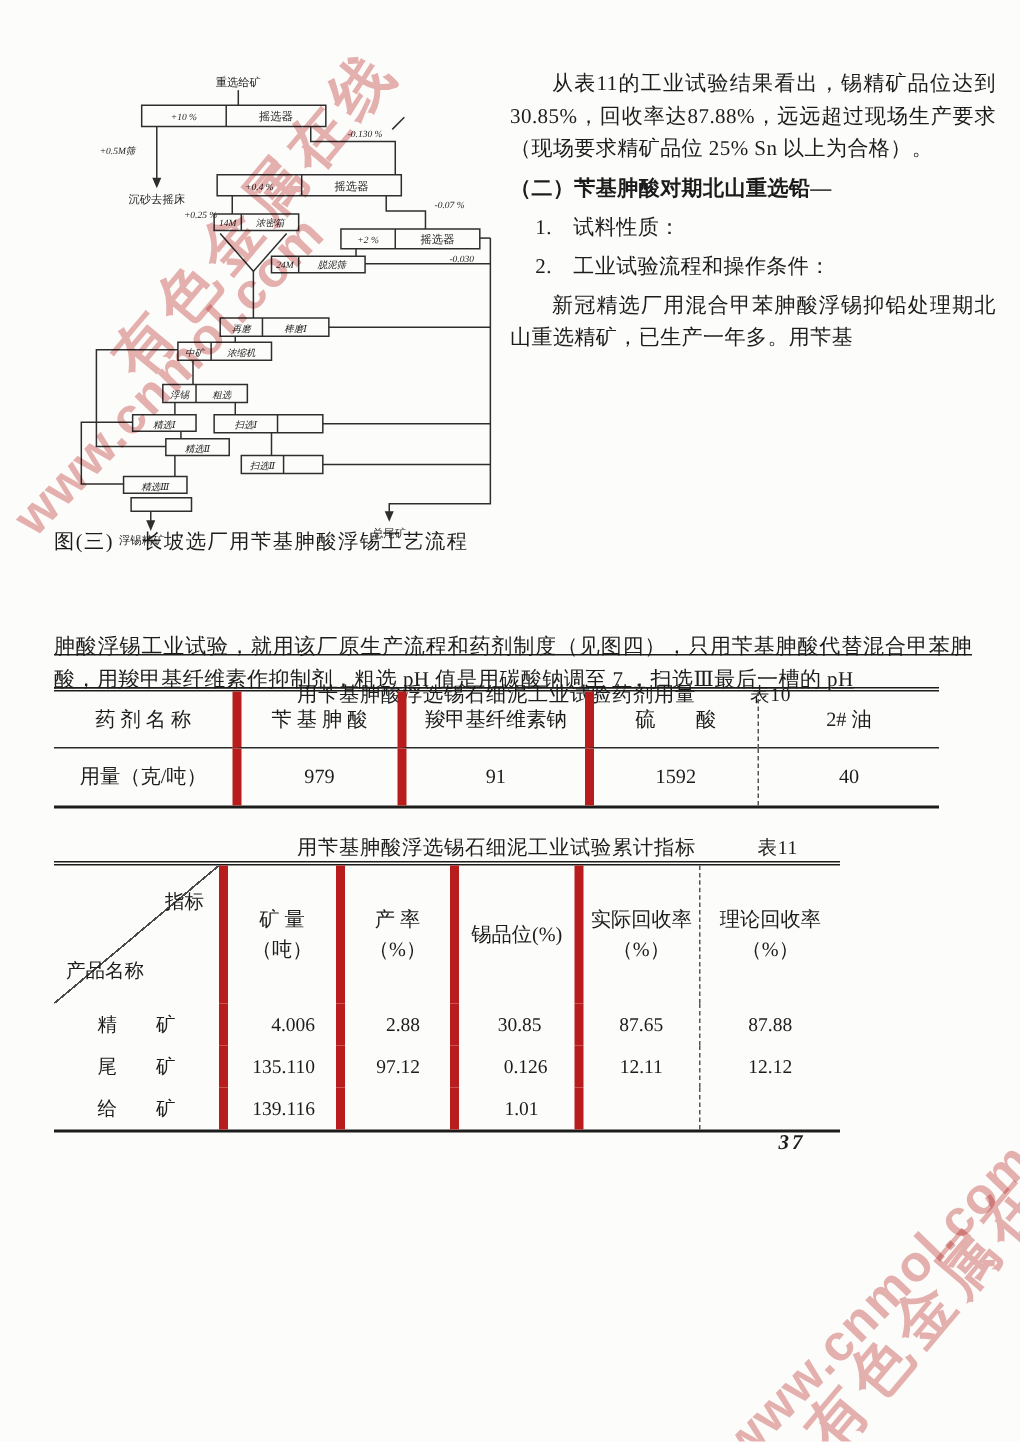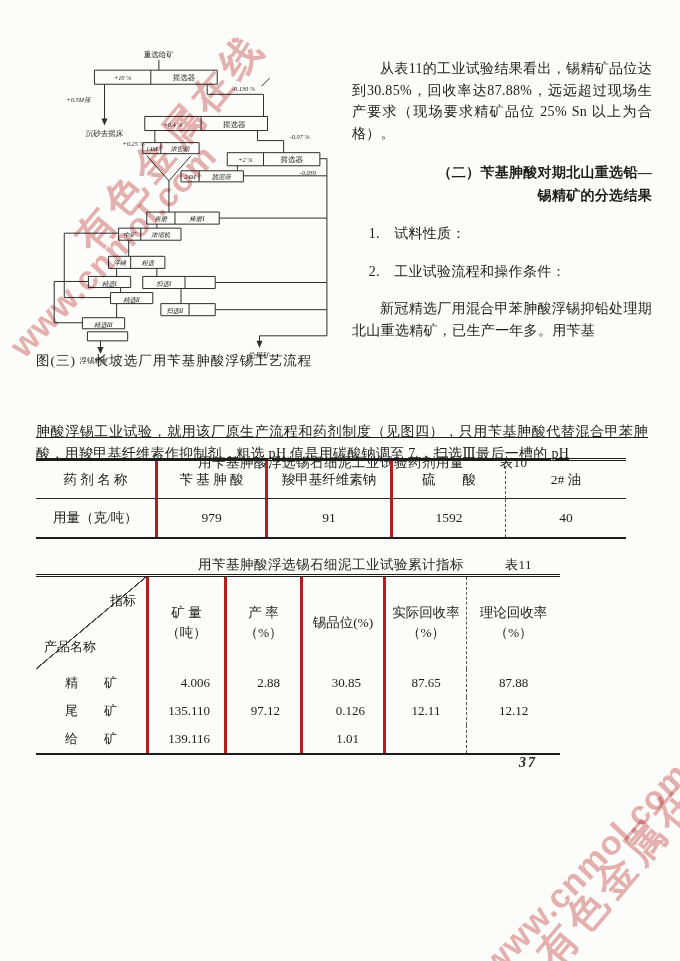--- a/index.html
+++ b/index.html
@@ -25,41 +25,41 @@
   .flow-box{stroke:#2e2e2e;stroke-width:1;fill:none;}
   .flow-arrow{fill:#2e2e2e;stroke:none;}
   svg text{font-family:"Liberation Serif","DejaVu Serif",serif;fill:#1c1c1c;}
   .ft{font-size:7.5px;}
   .fs{font-size:6.3px;font-style:italic;}
   .fig-caption{position:absolute;left:36px;top:352px;width:300px;font-size:13.5px;
       letter-spacing:1px;z-index:1;}
   
   .right-col{position:absolute;left:336px;top:42px;width:332px;z-index:1;
       font-size:14px;line-height:21.7px;text-align:justify;letter-spacing:0.3px;}
-  .right-col p{margin:16px;}
+  .right-col p{margin:4px;}
   .indent{text-indent:2em;}
   .indent1{text-indent:1.2em;}
-  .sec-head{font-weight:bold;text-align:right;margin:8px 0 6px 0;line-height:23px;}
+  .sec-head{font-weight:bold;text-align:left;margin:8px 0 6px 0;line-height:23px;}
   .sec-head .l2{display:block;}
   .full-para{position:absolute;left:36px;top:421px;width:612px;z-index:1;
       font-size:14px;line-height:22px;text-align:justify;letter-spacing:0.3px;text-decoration:underline;}
   
   .tbl-title{position:absolute;z-index:1;font-size:13.5px;letter-spacing:0.5px;}
   .t10-title{left:36px;top:454px;width:590px;text-align:center;}
   .t11-title{left:36px;top:556px;width:590px;text-align:center;}
   .tbl-tag{position:absolute;top:0;font-size:13px;}
   .t10-title .tbl-tag{left:464px;}
   .t11-title .tbl-tag{left:469px;}
   .grid-tbl{position:absolute;z-index:1;display:grid;
       border-top:3px double #1c1c1c;border-bottom:2.5px solid #1c1c1c;}
   .t10{left:36px;top:458px;width:590px;grid-template-columns:119px 110px 125px 115px 121px;
       grid-auto-rows:minmax(38px,auto);}
   .t11{left:36px;top:574px;width:524px;grid-template-columns:110px 78px 76px 83px 83px 94px;}
   .cell{display:flex;align-items:center;justify-content:center;font-size:13.5px;
-      border-left:3px solid #b91c1c;padding:2px 4px;box-sizing:border-box;text-align:center;}
+      border-left:6px solid #b91c1c;padding:2px 4px;box-sizing:border-box;text-align:center;}
   .cell.first{border-left:none;}
   .cell.dash{border-left:1px dashed #555;}
   .t10 .hrow .cell{border-bottom:1px solid #2a2a2a;}
   .t11 .hrow{border-bottom:2px solid #1c1c1c;}
   .t11 .hrow .cell{height:92px;flex-direction:column;justify-content:center;line-height:20px;}
   .t11 .drow .cell{height:28px;font-size:13px;}
   .t11 .drow .num{justify-content:flex-end;}
   .corner{position:relative;border-left:none;padding:0;
       background:linear-gradient(to bottom right,transparent calc(50% - 0.6px),
         #4a4a4a calc(50% - 0.6px),#4a4a4a calc(50% + 0.6px),transparent calc(50% + 0.6px));}
@@ -177,21 +177,21 @@
 
     <polyline class="flow-line" points="295,114 295,290 228,290 228,297"></polyline>
     <path class="flow-arrow" d="M225,295 L228,302 L231,295 Z"></path>
     <text class="ft" x="228" y="312" text-anchor="middle">总尾矿</text>
   </svg>
 </div>
 <div class="fig-caption">图(三)　 长坡选厂用苄基胂酸浮锡工艺流程</div>
 
 <div class="right-col">
   <p class="indent">从表11的工业试验结果看出，锡精矿品位达到30.85%，回收率达87.88%，远远超过现场生产要求（现场要求精矿品位 25% Sn 以上为合格）。</p>
-  <p class="sec-head"><span>（二）苄基胂酸对期北山重选铅—</span><span class="l2">锡精矿的分选结果</span></p>
+  <p class="sec-head"><span>（二）苄基胂酸对期北山重选铅—</span></p>
   <p class="indent1">1.　试料性质：</p>
   <p class="indent1">2.　工业试验流程和操作条件：</p>
   <p class="indent">新冠精选厂用混合甲苯胂酸浮锡抑铅处理期北山重选精矿，已生产一年多。用苄基</p>
 </div>
 
 <div class="full-para">胂酸浮锡工业试验，就用该厂原生产流程和药剂制度（见图四），只用苄基胂酸代替混合甲苯胂酸，用羧甲基纤维素作抑制剂，粗选 pH 值是用碳酸钠调至 7 ，扫选Ⅲ最后一槽的 pH</div>
 
 <div class="tbl-title t10-title">
   <span>用苄基胂酸浮选锡石细泥工业试验药剂用量</span>
   <span class="tbl-tag">表10</span>

